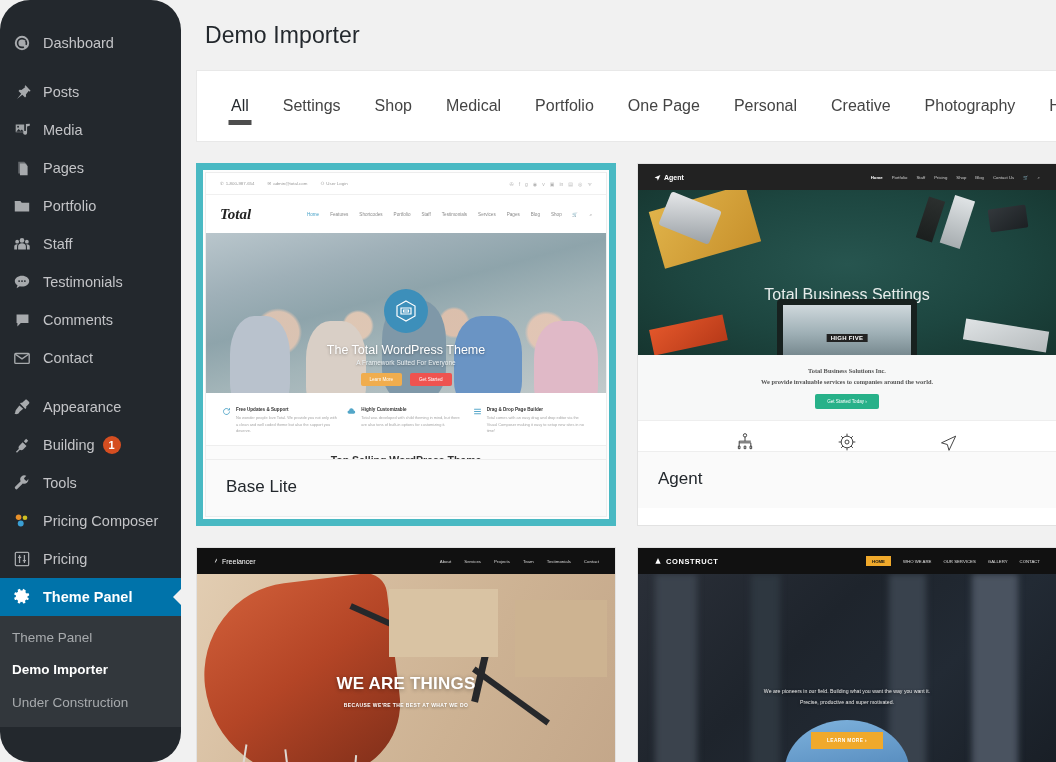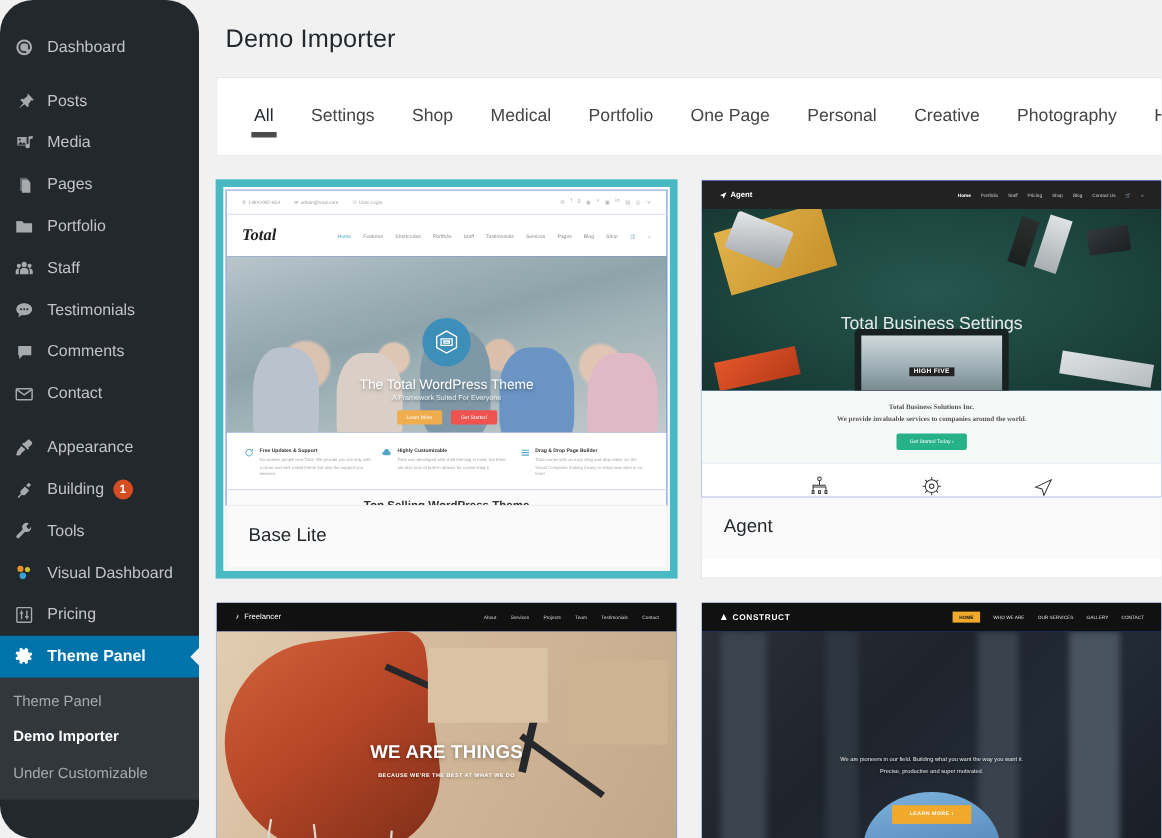--- a/index.html
+++ b/index.html
@@ -437,21 +437,21 @@
     </div>
 
     <div class="menu-item">
       <span class="mi-icon">
         <svg width="18" height="18" viewBox="0 0 20 20">
             <circle cx="6.2" cy="5.8" r="3.1" fill="#e8902a"></circle>
             <circle cx="13.3" cy="6.4" r="2.6" fill="#cfc021"></circle>
             <circle cx="8.6" cy="12.8" r="3.3" fill="#3a9fd4"></circle>
           </svg>
       </span>
-      <span class="mi-label">Visual Dashboard</span>
+      <span class="mi-label">Pricing Composer</span>
     </div>
 
     <div class="menu-item">
       <span class="mi-icon">
         <svg width="18" height="18" viewBox="0 0 20 20" fill="none" stroke="#a7aaad" stroke-width="1.4">
             <rect x="2.6" y="2.6" width="14.8" height="14.8" rx="1"></rect>
             <path d="M7.3 5.5v9M12.7 5.5v9M5.5 8.2h3.6M10.9 11.8h3.6"></path>
           </svg>
       </span>
       <span class="mi-label">Pricing</span>
@@ -463,21 +463,21 @@
             <path d="M10 6.6a3.4 3.4 0 100 6.8 3.4 3.4 0 000-6.8zm0 5a1.6 1.6 0 110-3.2 1.6 1.6 0 010 3.2z"></path>
             <path d="M17.6 11.5l-1.4-.5a6.5 6.5 0 000-2l1.4-.5a.7.7 0 00.4-.9l-.6-1.5a.7.7 0 00-.9-.4l-1.4.5a6.6 6.6 0 00-1.4-1.4l.5-1.4a.7.7 0 00-.4-.9L11.9 1a.7.7 0 00-.9.4l-.5 1.4a6.5 6.5 0 00-2 0L8 1.4A.7.7 0 007.1 1l-1.5.6a.7.7 0 00-.4.9l.5 1.4a6.6 6.6 0 00-1.4 1.4l-1.4-.5a.7.7 0 00-.9.4l-.6 1.5a.7.7 0 00.4.9l1.4.5a6.5 6.5 0 000 2l-1.4.5a.7.7 0 00-.4.9l.6 1.5a.7.7 0 00.9.4l1.4-.5c.4.5.9 1 1.4 1.4l-.5 1.4a.7.7 0 00.4.9l1.5.6a.7.7 0 00.9-.4l.5-1.4a6.5 6.5 0 002 0l.5 1.4a.7.7 0 00.9.4l1.5-.6a.7.7 0 00.4-.9l-.5-1.4c.5-.4 1-.9 1.4-1.4l1.4.5a.7.7 0 00.9-.4l.6-1.5a.7.7 0 00-.4-.9z"></path>
           </svg>
       </span>
       <span class="mi-label">Theme Panel</span>
     </div>
 
     <div class="submenu">
       <div class="submenu-item">Theme Panel</div>
       <div class="submenu-item current">Demo Importer</div>
-      <div class="submenu-item">Under Customizable</div>
+      <div class="submenu-item">Under Construction</div>
     </div>
   </nav>
 
   <main class="main">
 
     <h1 class="page-title">Demo Importer</h1>
 
     <div class="tabbar">
       <div class="tab active">All</div>
       <div class="tab">Settings</div>

